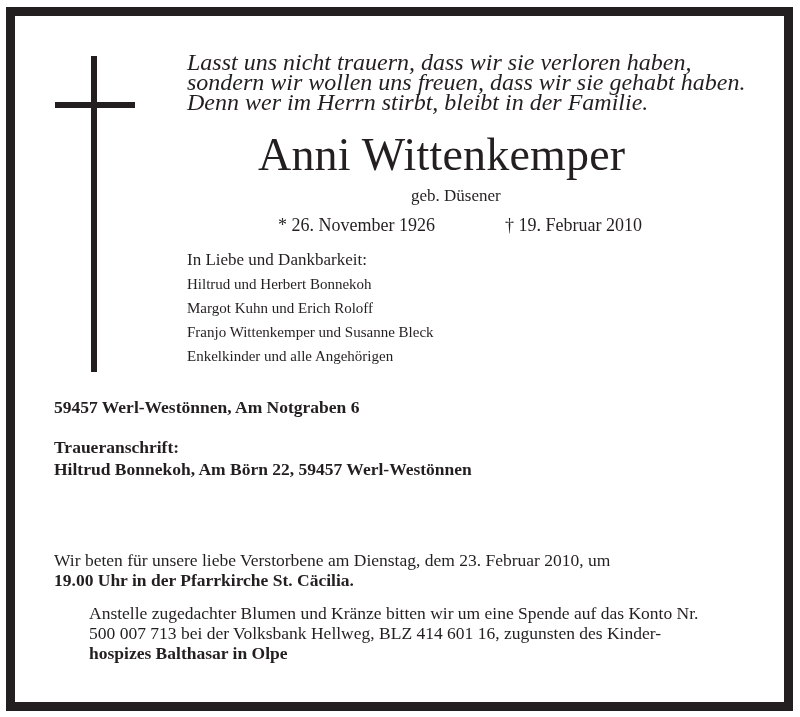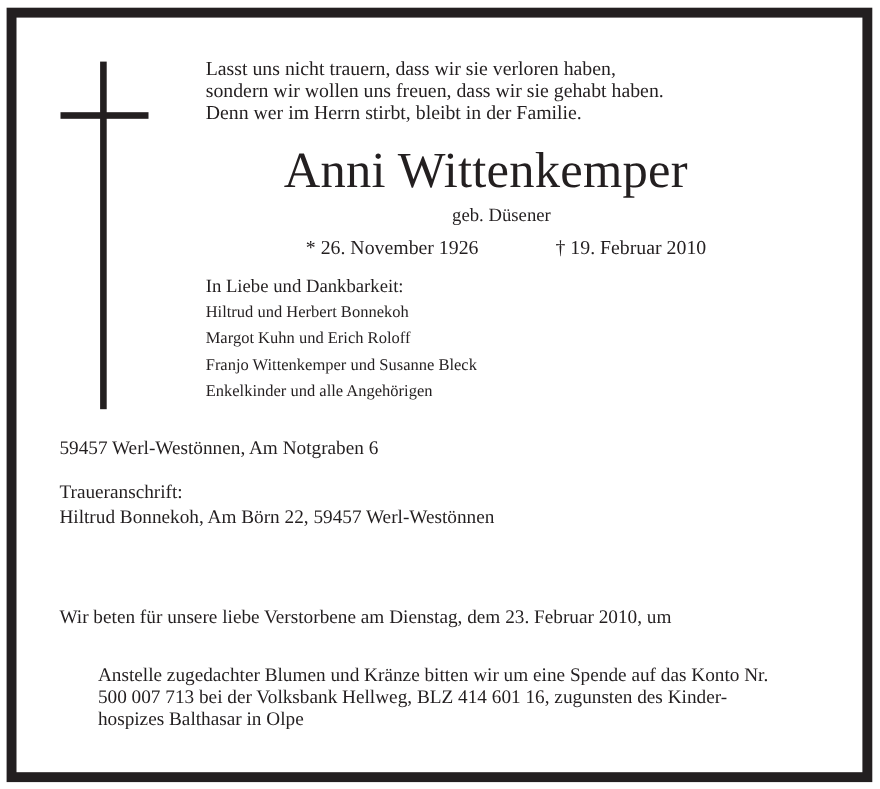--- a/index.html
+++ b/index.html
@@ -2,32 +2,32 @@
 <html><head>
 <meta charset="utf-8">
 <style>
   html, body { margin: 0; padding: 0; background: #ffffff; }
   body { width: 800px; height: 717px; position: relative; overflow: hidden;
          font-family: "Liberation Serif", "DejaVu Serif", serif; color: #231f20; }
   .frame { position: absolute; left: 6px; top: 7px; width: 769px; height: 686px;
            border: 9px solid #231f20; background: #fff; }
   .cross-v { position: absolute; left: 91px; top: 56px; width: 6px; height: 316px; background: #231f20; }
   .cross-h { position: absolute; left: 55px; top: 102px; width: 80px; height: 6px; background: #231f20; }
-  .motto { position: absolute; left: 187px; top: 52px; font-size: 18px; line-height: 20px; }
+  .motto { position: absolute; left: 187px; top: 52px; font-size: 24px; line-height: 20px; font-style: italic; }
   .motto div { white-space: nowrap; }
   .name { position: absolute; left: 258px; top: 128px; font-size: 46px; line-height: 54px; white-space: nowrap; letter-spacing: 0.2px; }
   .nee { position: absolute; left: 411px; top: 185px; font-size: 17px; line-height: 22px; white-space: nowrap; }
   .born { position: absolute; left: 278px; top: 213px; font-size: 18px; line-height: 24px; white-space: nowrap; text-align: right; }
   .died { position: absolute; left: 505px; top: 213px; font-size: 18px; line-height: 24px; white-space: nowrap; }
   .thanks { position: absolute; left: 187px; top: 249px; font-size: 17px; line-height: 22px; white-space: nowrap; }
   .mourners { position: absolute; left: 187px; top: 272px; font-size: 15px; line-height: 24px; }
   .mourners div { white-space: nowrap; }
   .body-text { position: absolute; left: 54px; width: 670px; font-size: 17.5px; line-height: 20px; }
   .justify { text-align: justify; text-align-last: left; }
-  .nowrap { white-space: nowrap; }
+  .nowrap { white-space: nowrap; font-weight: bold; }
 </style>
 </head>
 <body>
 
 <div class="frame"></div>
 
 <div class="cross-v"></div>
 <div class="cross-h"></div>
 
 <div class="motto">
@@ -52,19 +52,20 @@
 <div class="body-text nowrap" style="top:397px;">59457 Werl-Westönnen, Am Notgraben 6</div>
 
 <div class="body-text nowrap" style="top:437px;">Traueranschrift:</div>
 <div class="body-text nowrap" style="top:459px;">Hiltrud Bonnekoh, Am Börn 22, 59457 Werl-Westönnen</div>
 
 <div class="body-text" style="top:496px;">
 </div>
 
 <div class="body-text" style="top:550px;">
   <div class="justify">Wir beten für unsere liebe Verstorbene am Dienstag, dem 23. Februar 2010, um</div>
+  <div class="nowrap">19.00 Uhr in der Pfarrkirche St. Cäcilia.</div>
 </div>
 
 <div class="body-text" style="top:603px;margin-left:35px;">
   <div class="justify">Anstelle zugedachter Blumen und Kränze bitten wir um eine Spende auf das Konto Nr.</div>
   <div class="justify">500 007 713 bei der Volksbank Hellweg, BLZ 414 601 16, zugunsten des Kinder-</div>
   <div class="nowrap">hospizes Balthasar in Olpe</div>
 </div>
 
 </body></html>

